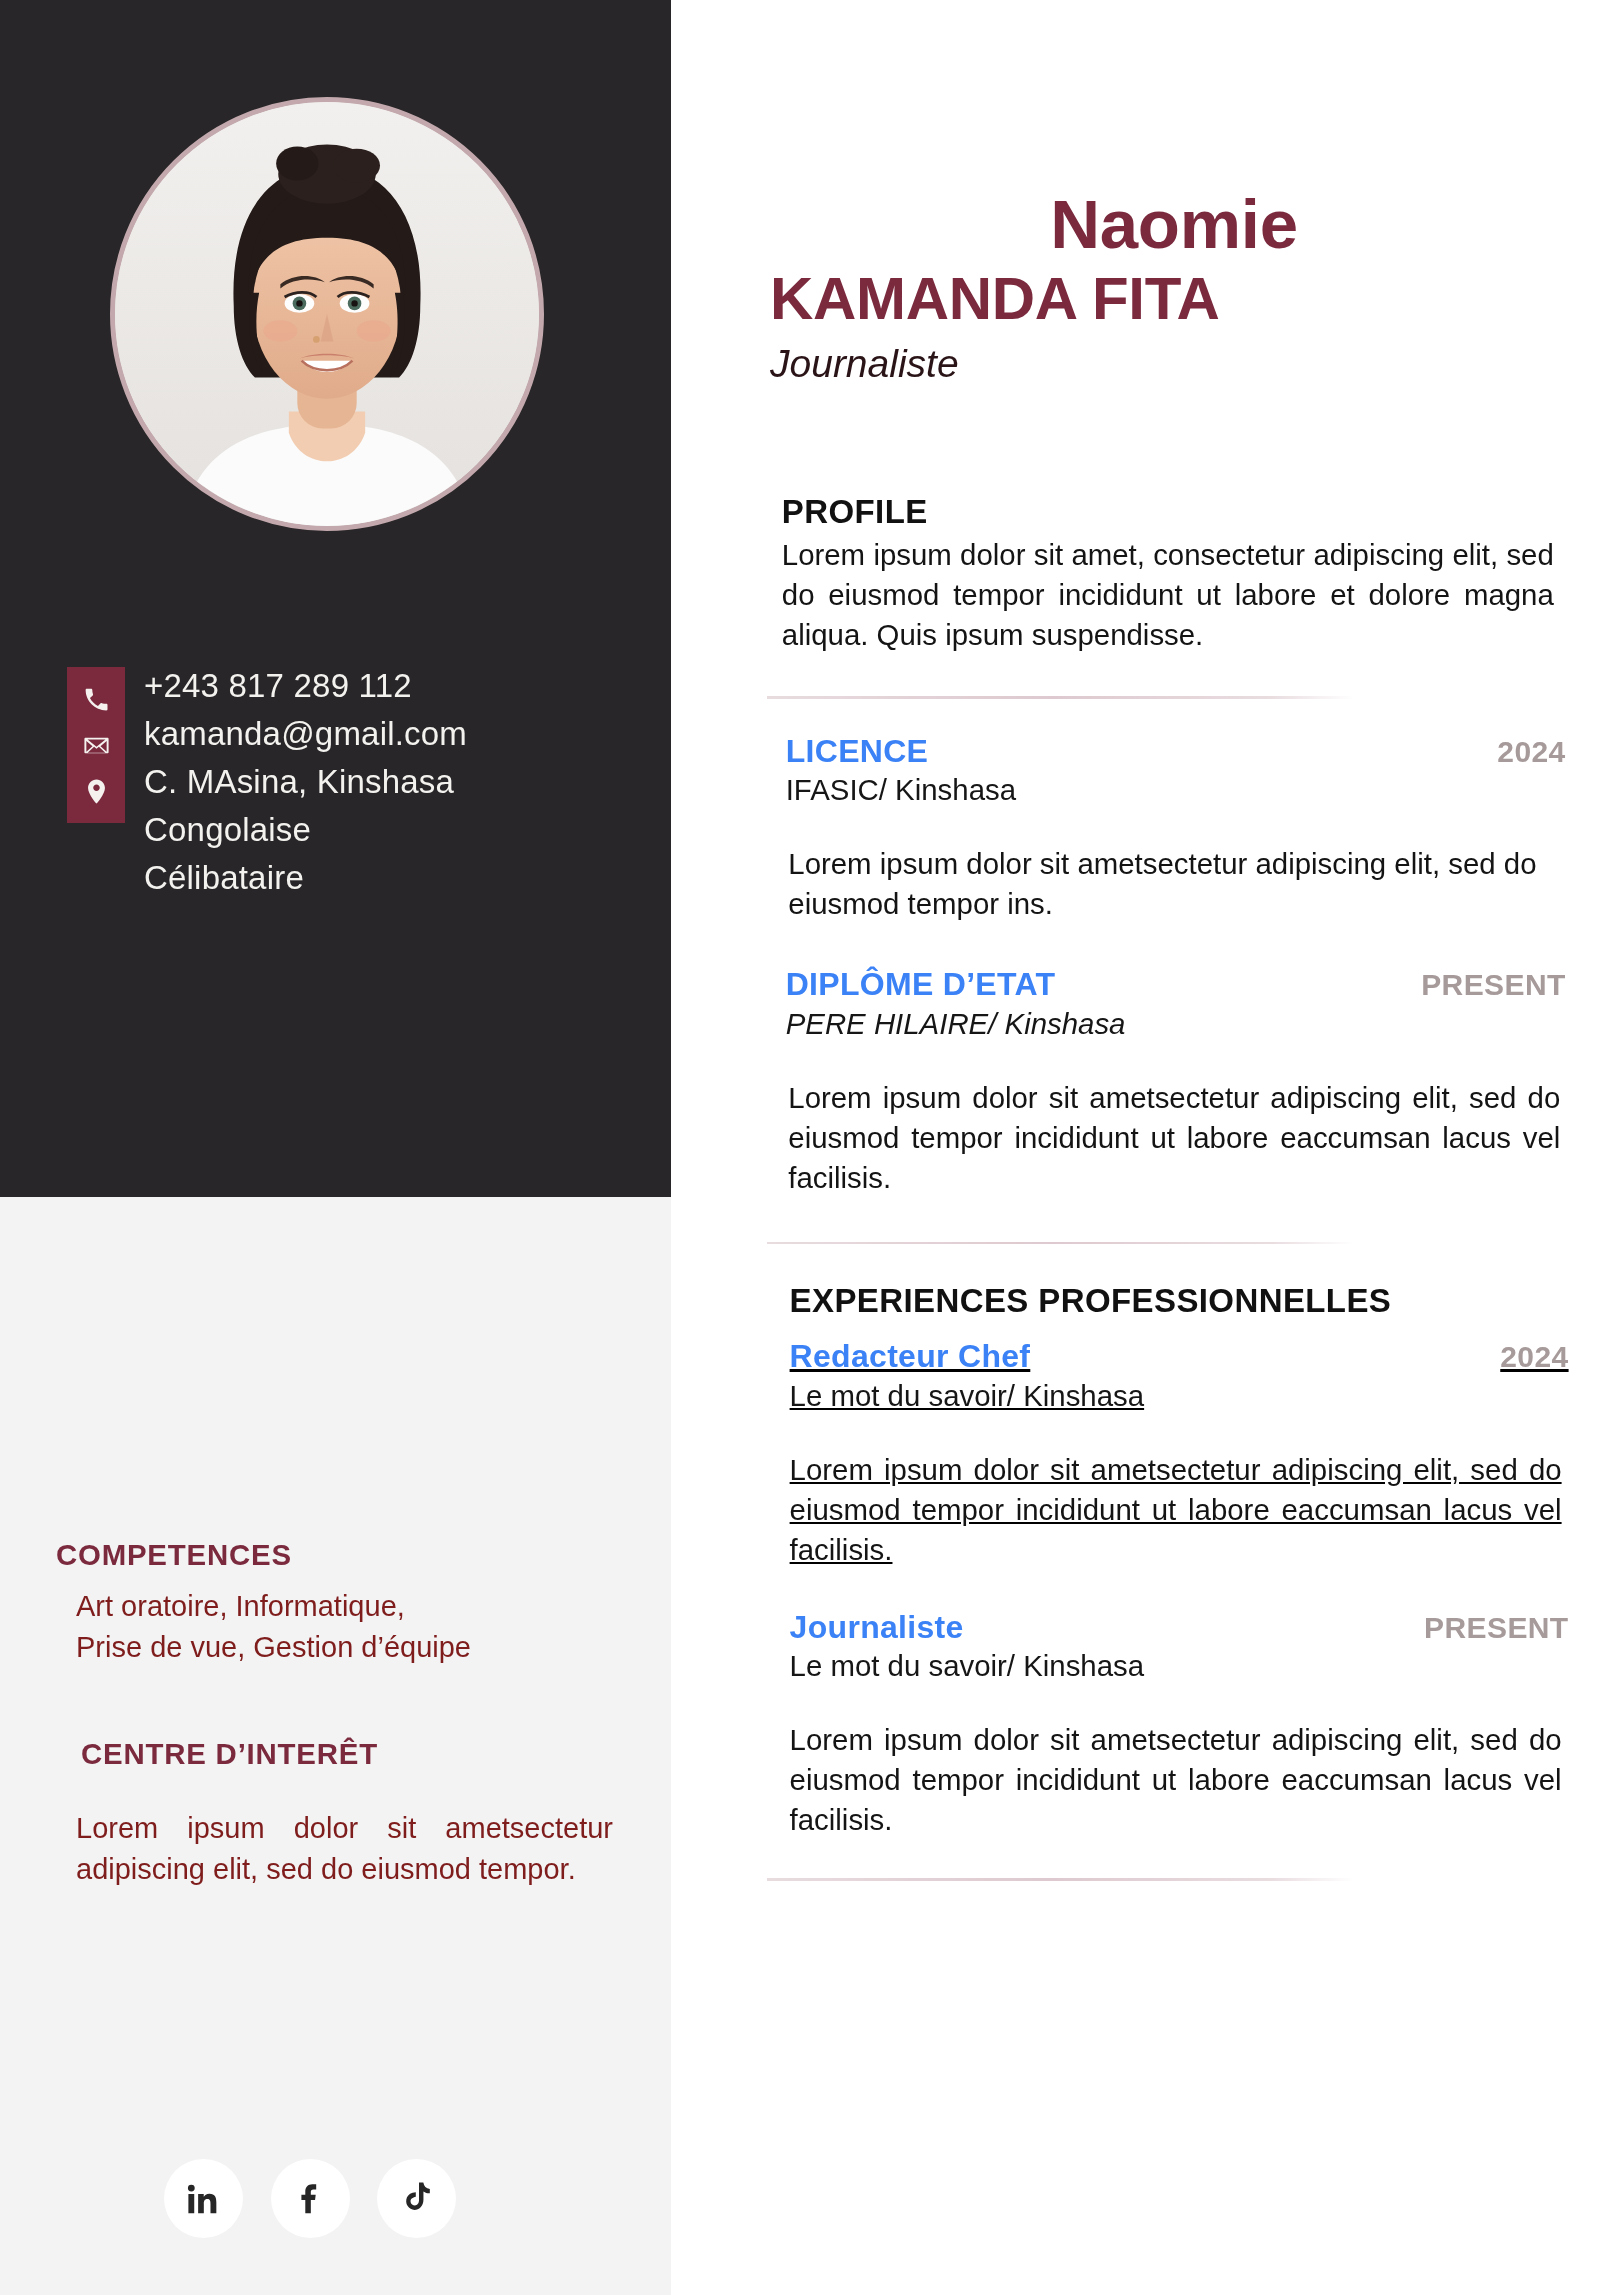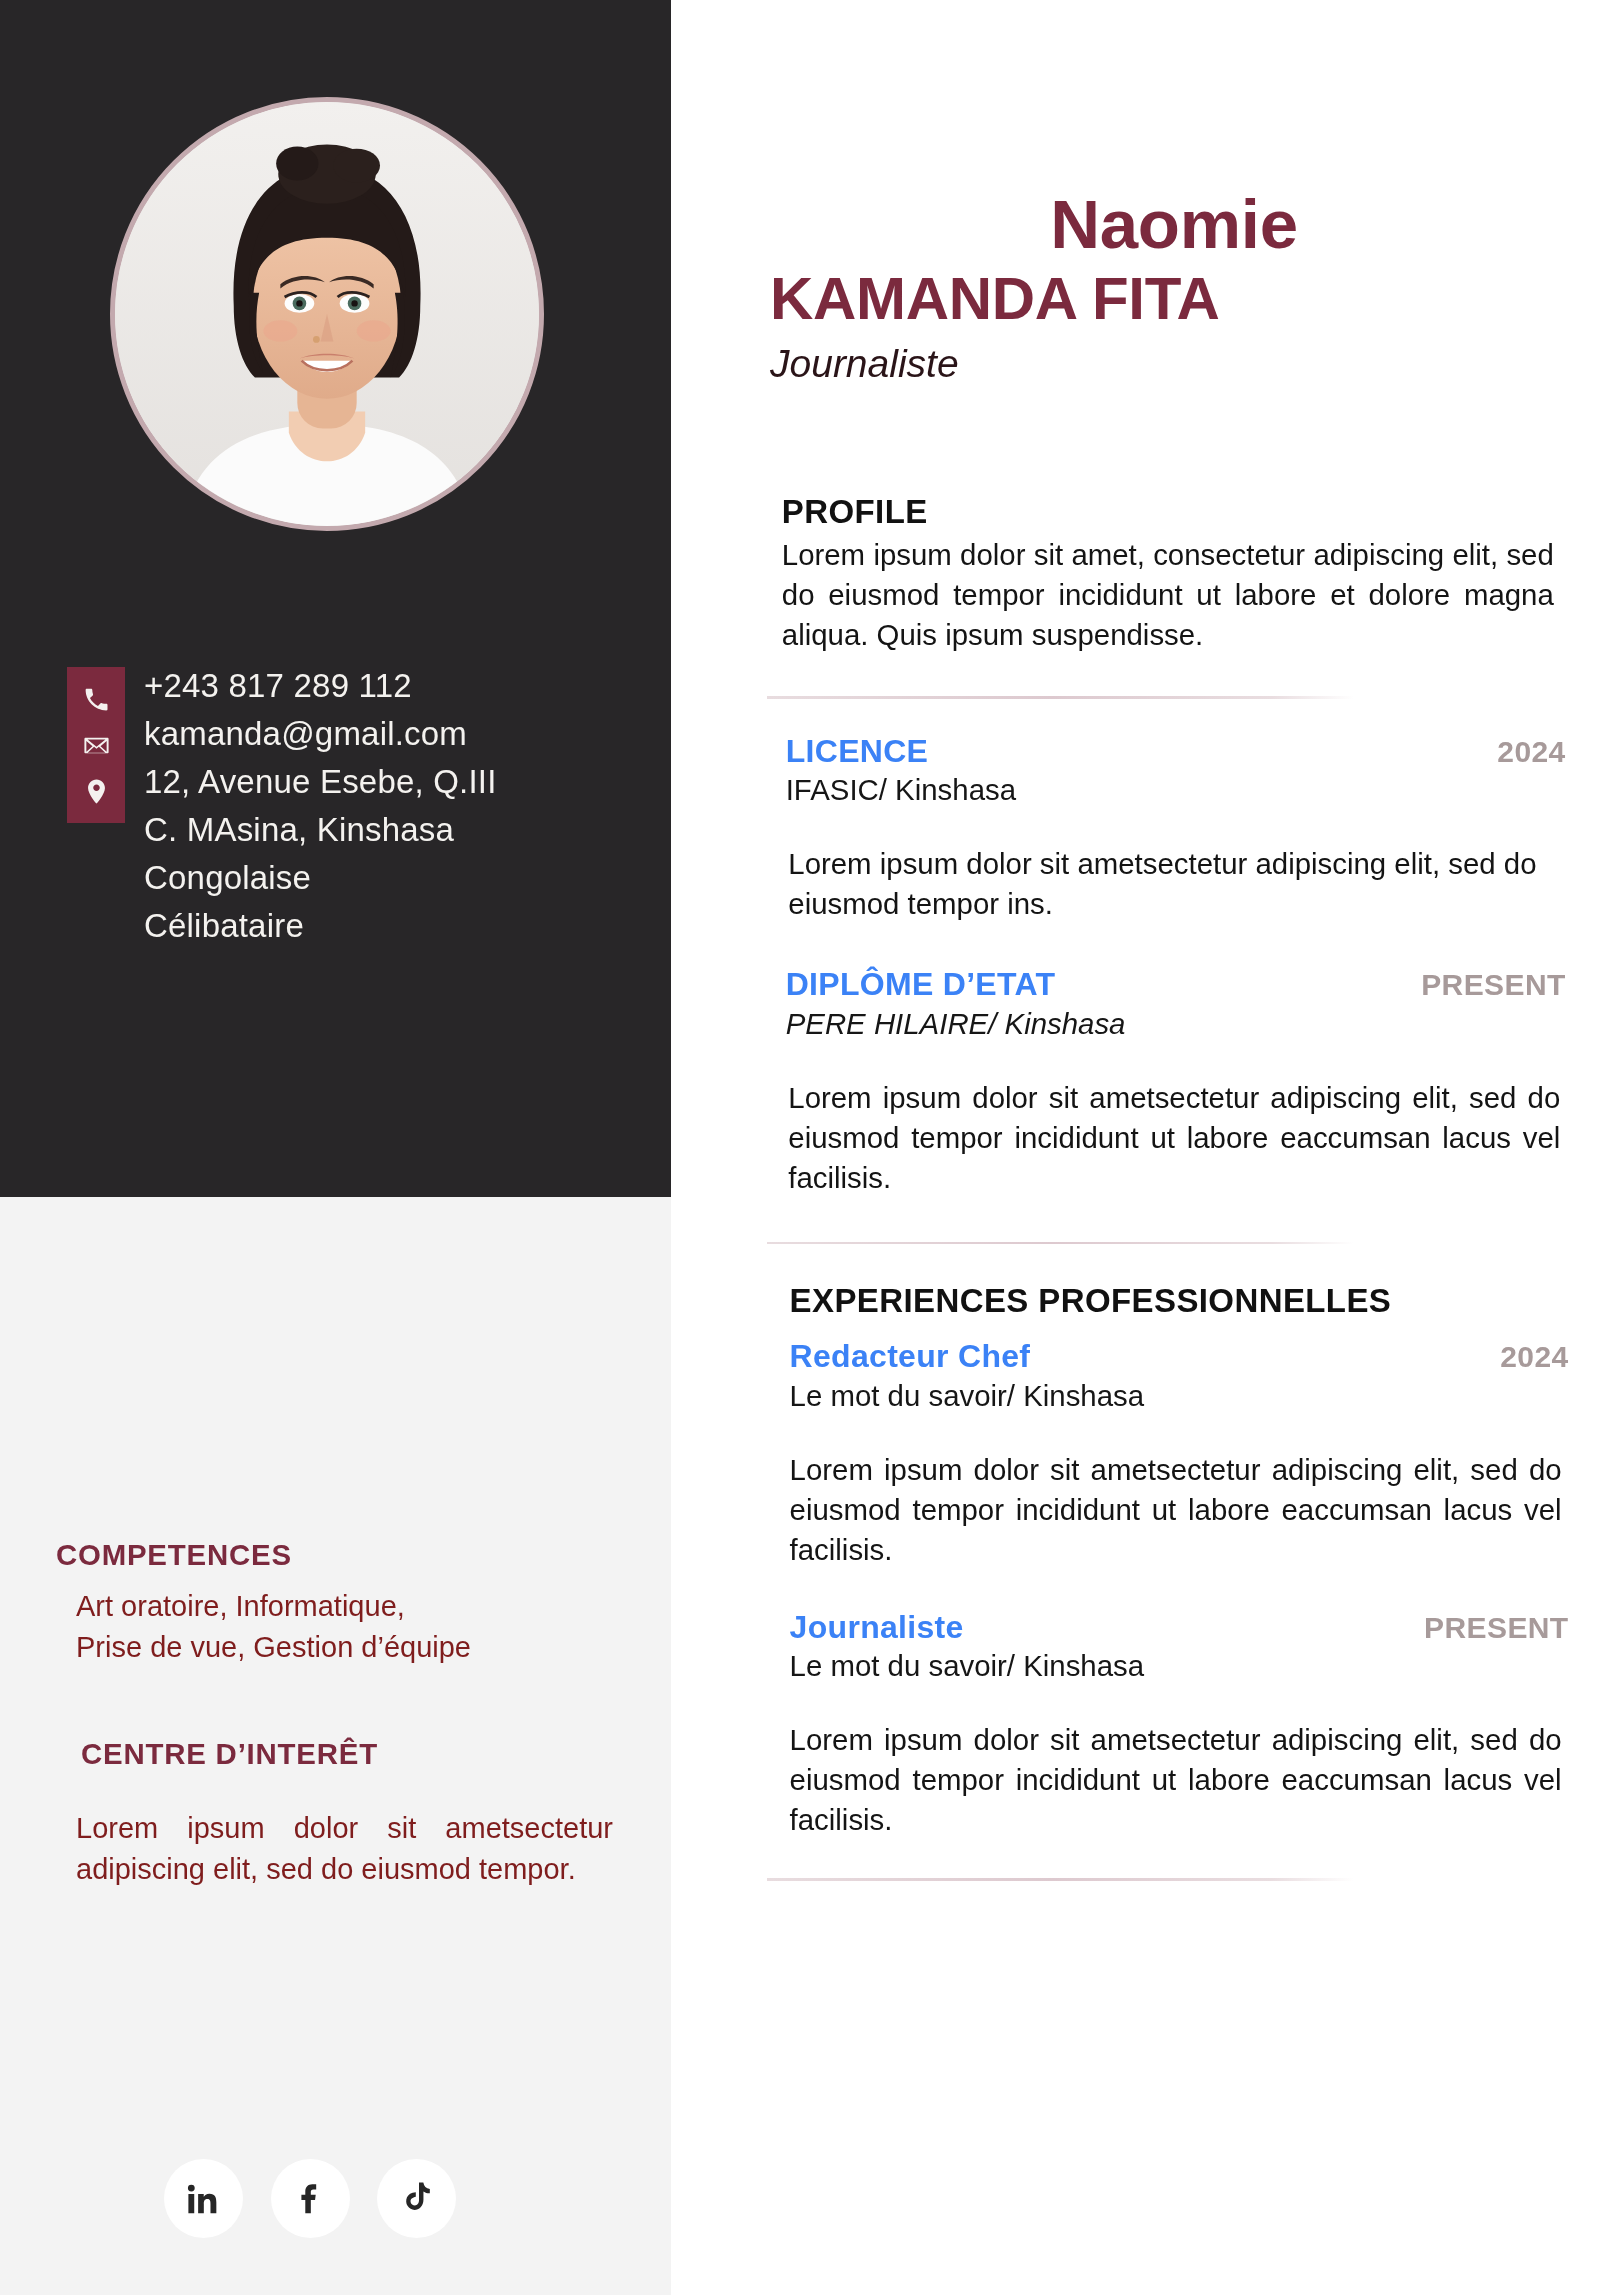--- a/index.html
+++ b/index.html
@@ -148,21 +148,20 @@
         <svg viewBox="0 0 24 24">
             <path d="M3 5.5h18c.55 0 1 .45 1 1v11c0 .55-.45 1-1 1H3c-.55 0-1-.45-1-1v-11c0-.55.45-1 1-1zm1.6 1.6 7.4 6 7.4-6H4.6zM3.6 8.3v8.9l5.1-4.6-5.1-4.3zm1.1 9.6h14.6l-5.3-4.8-2 1.6-2-1.6-5.3 4.8zm15.7-.7V8.3l-5.1 4.3 5.1 4.6z"></path>
           </svg>
         <svg viewBox="0 0 24 24">
             <path d="M12 2C8.1 2 5 5.1 5 9c0 5.2 7 13 7 13s7-7.8 7-13c0-3.9-3.1-7-7-7zm0 9.6c-1.5 0-2.7-1.2-2.7-2.7S10.5 6.2 12 6.2s2.7 1.2 2.7 2.7-1.2 2.7-2.7 2.7z"></path>
           </svg>
       </div>
       <div class="contact-lines">
         <div>+243 817 289 112</div>
         <div>kamanda@gmail.com</div>
-        <div>12, Avenue Esebe, Q.III</div>
         <div>C. MAsina, Kinshasa</div>
         <div>Congolaise</div>
         <div>Célibataire</div>
       </div>
     </div>
 
 
     <div class="sb-sec" style="top:1538px;">
       <div class="sb-h" style="margin-left:56px;">COMPETENCES</div>
       <div class="sb-body" style="margin:14.4px 0 0 76px;width:543px;">
@@ -230,21 +229,21 @@
           <div class="entry-sub" style="margin-left:15.7px;font-style:italic;">PERE HILAIRE/ Kinshasa</div>
           <div class="para" style="margin:35px 0 0 18.3px;width:772px;">Lorem ipsum dolor sit ametsectetur adipiscing elit, sed do eiusmod tempor incididunt ut labore eaccumsan lacus vel facilisis.</div>
         </div>
       </div>
 
       <div class="divider" style="margin:44px 0 0 -2.6px;width:815px;"></div>
 
       <div style="margin-top:38px;">
         <div class="sec-h" style="margin-left:19.6px;">EXPERIENCES PROFESSIONNELLES</div>
 
-        <div style="margin-top:18.3px;">
+        <div style="margin-top:18.3px;text-decoration:underline;">
           <div class="entry-head" style="margin-left:19.6px;width:779px;">
             <span class="entry-title">Redacteur Chef</span>
             <span class="entry-date">2024</span>
           </div>
           <div class="entry-sub" style="margin-left:19.6px;">Le mot du savoir/ Kinshasa</div>
           <div class="para" style="margin:35px 0 0 19.6px;width:772px;">Lorem ipsum dolor sit ametsectetur adipiscing elit, sed do eiusmod tempor incididunt ut labore eaccumsan lacus vel facilisis.</div>
         </div>
 
         <div style="margin-top:39px;">
           <div class="entry-head" style="margin-left:19.6px;width:779px;">

